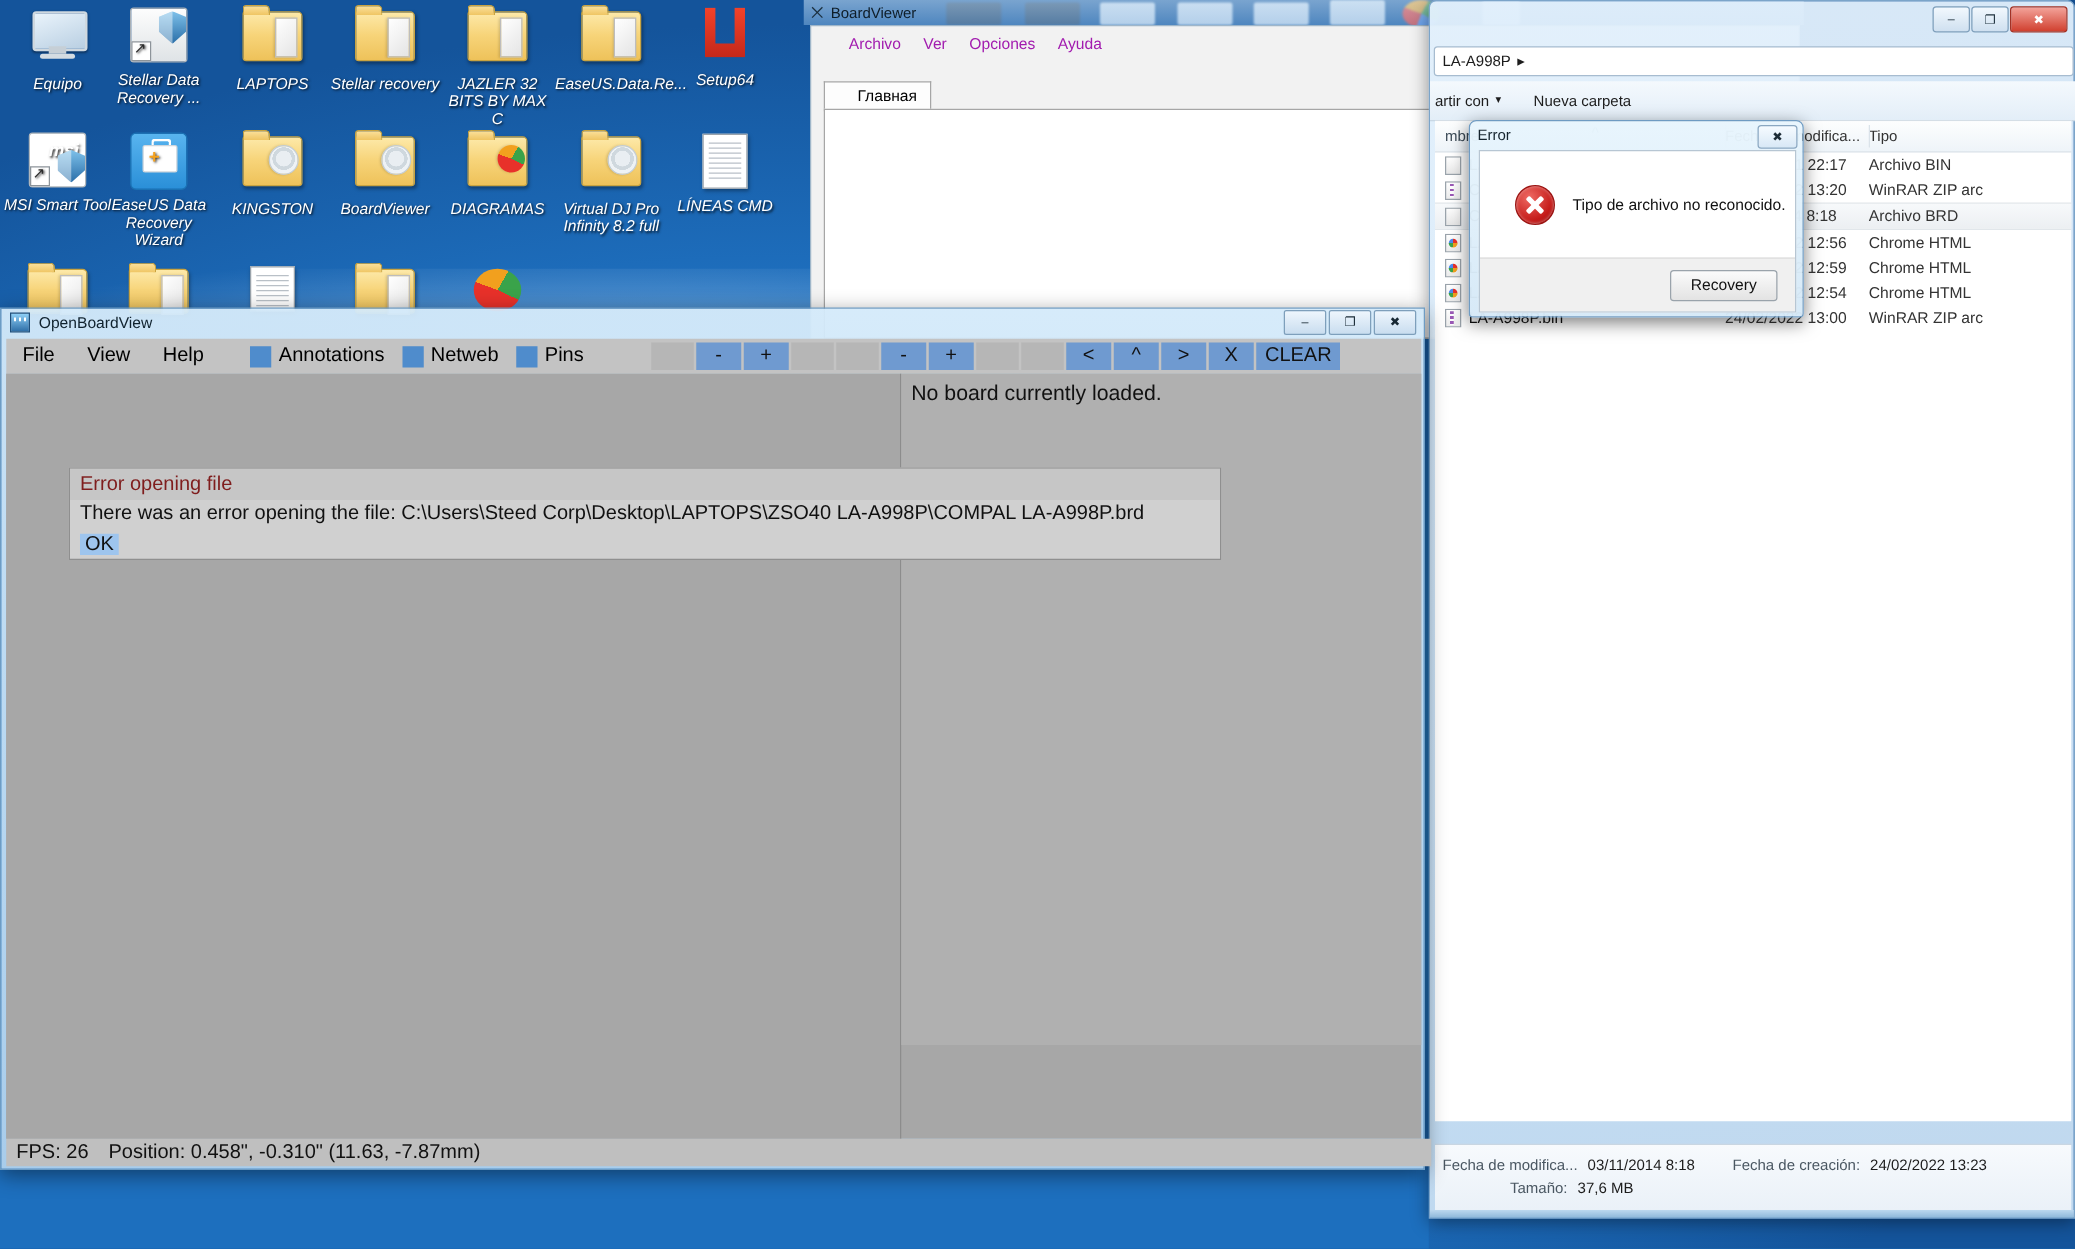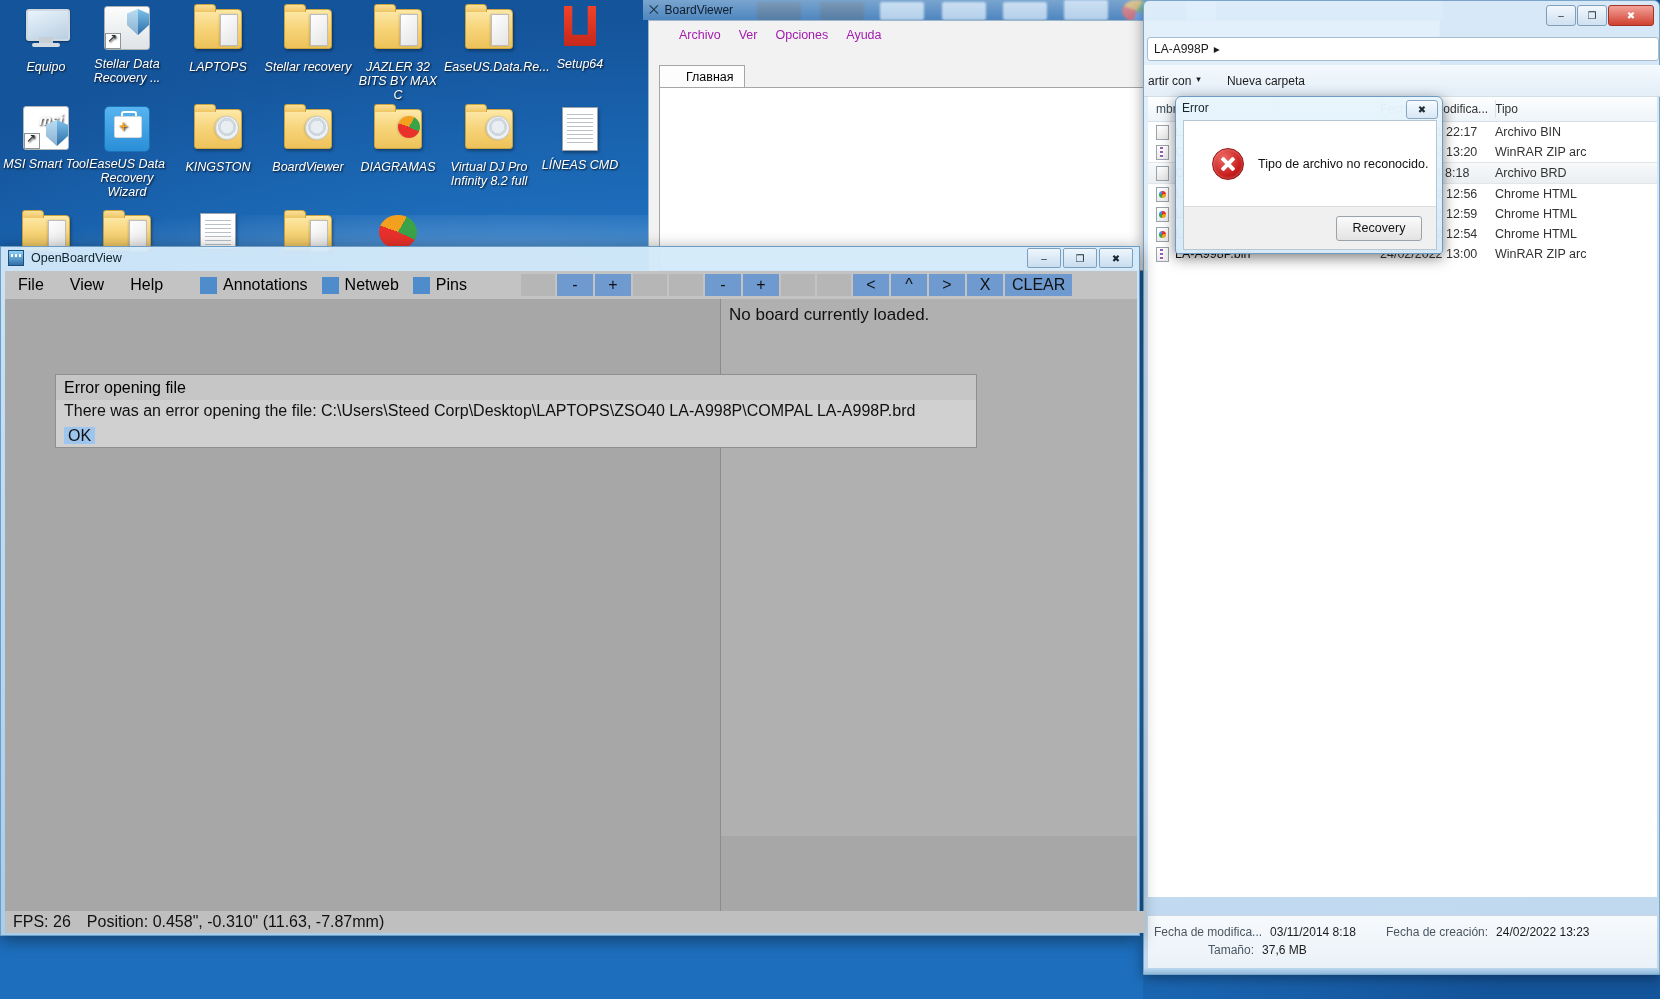--- a/index.html
+++ b/index.html
@@ -165,21 +165,21 @@
   .obv-m{padding:0 13px;line-height:28px;height:28px;}
   .obv-chk{width:17px;height:17px;background:#4f8ccc;margin:0 6px;flex:none;}
   .obv-tb{height:22px;min-width:22px;padding:0 7px;background:#6f9ad0;color:#111;font-size:16px;
      display:flex;align-items:center;justify-content:center;margin-right:2px;}
   .obv-gap{width:34px;height:22px;background:#b6b6b6;margin-right:2px;}
   #obv-client{position:absolute;left:4px;top:52px;width:1132px;height:612px;background:#a7a7a7;}
   #obv-splitleft{position:absolute;left:0;top:0;width:715px;height:612px;background:#a7a7a7;border-right:1px solid #8c8c8c;}
   #obv-rightpane{position:absolute;left:716px;top:0;width:416px;height:537px;background:#b0b0b0;}
   #obv-noboard{position:absolute;left:8px;top:6px;font-size:17px;color:#111;}
   #obv-errorbox{position:absolute;left:50px;top:75px;width:920px;height:72px;background:#d0d0d0;border:1px solid #8f8f8f;}
-  #obv-errhdr{height:25px;background:#c6c6c6;display:flex;align-items:center;padding-left:8px;font-size:16px;color:#000000;}
+  #obv-errhdr{height:25px;background:#c6c6c6;display:flex;align-items:center;padding-left:8px;font-size:16px;color:#7f1d1d;}
   #obv-errtext{position:absolute;left:8px;top:27px;font-size:16px;color:#111;white-space:nowrap;}
   #obv-ok{position:absolute;left:8px;top:52px;background:#9ec5ee;color:#111;font-size:16px;padding:0 4px;line-height:17px;}
   #obv-status{position:absolute;left:4px;top:664px;width:1132px;height:22px;background:#bfbfbf;
      display:flex;align-items:center;padding-left:8px;font-size:16px;color:#111;gap:16px;}
   
   #bottomstrip{position:absolute;left:0;top:936px;width:1143px;height:63px;background:#1d6fbe;z-index:1;}
 </style>
 </head>
 <body>
 

